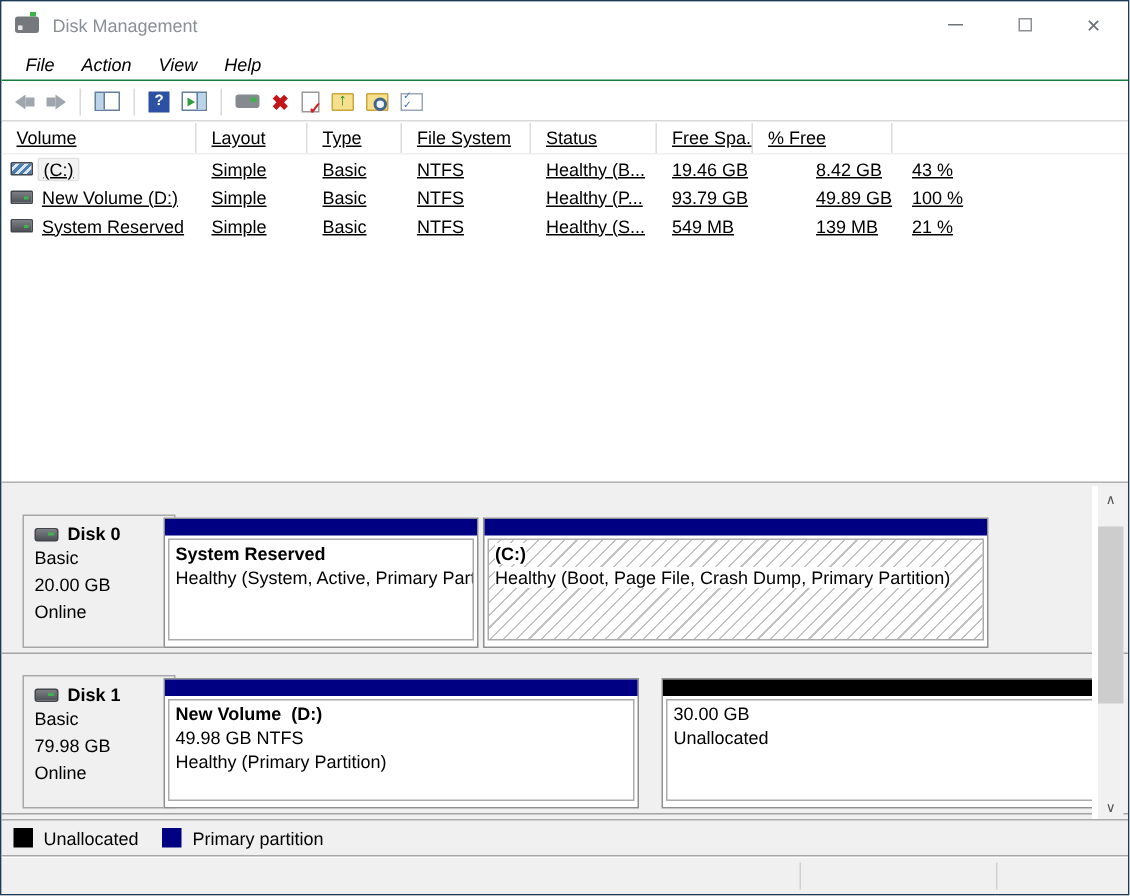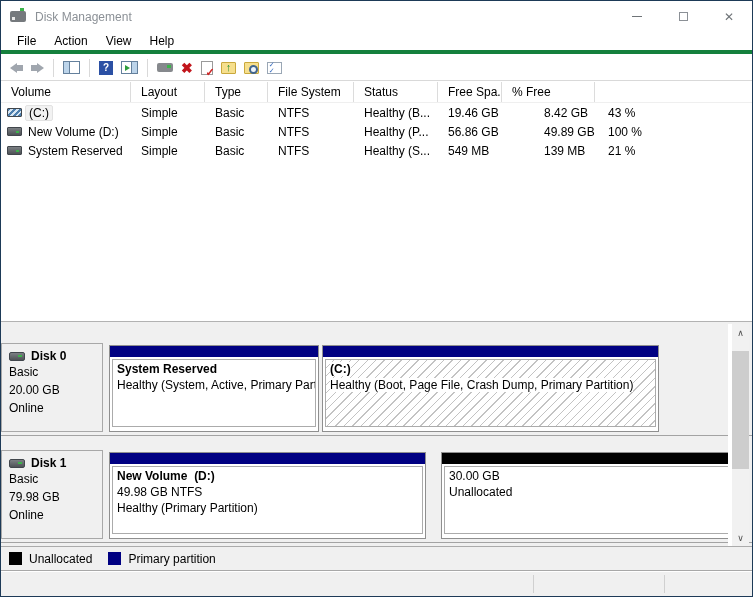--- a/index.html
+++ b/index.html
@@ -15,21 +15,21 @@
   .app-icon{margin-left:9px;width:16px;height:11px;background:#75797d;border-radius:2px;position:relative;flex:none;}
   .app-icon::before{content:"";position:absolute;right:2px;top:-3px;width:4px;height:3px;background:#3cb44a;}
   .app-icon::after{content:"";position:absolute;left:2px;bottom:2px;width:3px;height:3px;background:#e8e8e8;}
   .title-text{margin-left:9px;color:#8b9096;}
   .win-controls{margin-left:auto;display:flex;height:100%;}
   .win-btn{width:46px;height:100%;display:flex;align-items:center;justify-content:center;color:#6f7478;}
   .glyph-min{width:10px;height:1px;background:#6f7478;}
   .glyph-max{width:9px;height:9px;border:1px solid #8b9096;}
   .glyph-close::before{content:"\2715";font-size:12px;color:#6f7478;}
   
-  .menubar{position:absolute;top:31px;left:0;right:0;height:22px;background:#fff;border-bottom:4px solid #15803d;display:flex;align-items:center;padding-left:7px;}
+  .menubar{position:absolute;top:31px;left:0;right:0;height:22px;background:#fff;border-bottom:1px solid #15803d;display:flex;align-items:center;padding-left:7px;font-style:italic;}
   .menu-item{padding:3px 9px;}
   
   .toolbar{position:absolute;top:54px;left:0;right:0;height:26px;background:#fff;border-bottom:1px solid #d9d9d9;display:flex;align-items:center;padding-left:9px;gap:8px;}
   .tb-sep{width:1px;height:18px;background:#d9d9d9;margin:0 1px;flex:none;}
   .tbi{display:flex;align-items:center;justify-content:center;height:20px;flex:none;}
   .icon-back::before{content:"";border-top:5px solid transparent;border-bottom:5px solid transparent;border-right:7px solid #a0a6ae;}
   .icon-back::after{content:"";width:6px;height:6px;background:#a0a6ae;}
   .icon-fwd::before{content:"";width:6px;height:6px;background:#a0a6ae;}
   .icon-fwd::after{content:"";border-top:5px solid transparent;border-bottom:5px solid transparent;border-left:7px solid #a0a6ae;}
   .icon-win{width:17px;height:13px;border:1px solid #64809c;background:#fff;position:relative;}
@@ -42,41 +42,41 @@
   .icon-device::before{content:"";position:absolute;right:2px;top:2px;width:4px;height:3px;background:#3cb44a;}
   .icon-delete::before{content:"\2716";color:#c2151b;font-size:14px;font-weight:bold;}
   .icon-doc{width:12px;height:14px;border:1px solid #9a9a9a;background:#fff;position:relative;}
   .icon-doc::after{content:"\2713";position:absolute;right:-3px;bottom:-5px;color:#d02424;font-weight:bold;font-size:11px;}
   .icon-folder{width:15px;height:12px;background:#f6df8d;border:1px solid #c9a83c;position:relative;border-radius:1px;}
   .icon-folder.up::after{content:"\2191";position:absolute;left:4px;top:-2px;color:#1e8a2e;font-weight:bold;font-size:11px;}
   .icon-folder.find::after{content:"";position:absolute;left:4px;top:2px;width:5px;height:5px;border:2px solid #41658e;border-radius:50%;background:#eef4fa;}
   .icon-list{width:15px;height:12px;background:#fff;border:1px solid #9aa7b5;position:relative;}
   .icon-list::before{content:"\2713\A\2713";white-space:pre;position:absolute;left:1px;top:-1px;color:#3a6ec0;font-size:7px;line-height:6px;}
   
-  .list{position:absolute;top:81px;left:0;right:0;height:239px;background:#fff;}
+  .list{position:absolute;top:81px;left:0;right:0;height:239px;background:#fff;text-decoration:underline;}
   .header-row{display:flex;height:21px;border-bottom:1px solid #efefef;}
   .hcell{border-right:1px solid #dcdcdc;padding:3px 0 0 10px;white-space:nowrap;overflow:hidden;flex:none;}
   .hfill{flex:1;border-right:none;}
   .c0{width:130px;} .c1{width:74px;} .c2{width:63px;} .c3{width:86px;}
   .c4{width:84px;} .c5{width:96px;} .c6{width:64px;} .c7{width:93px;}
   .vrow{display:flex;height:19px;align-items:center;}
   .vcell{padding-left:10px;white-space:nowrap;overflow:hidden;flex:none;}
   .vcell.first{padding-left:6px;display:flex;align-items:center;gap:6px;}
   .vol-ico{width:15px;height:9px;border:1px solid #41464c;border-radius:1px;position:relative;flex:none;}
   .vol-ico.striped{background:repeating-linear-gradient(135deg,#4d7fae 0 2px,#d8e6f2 2px 4px);}
   .vol-ico.plain{background:linear-gradient(#7c8084,#4e5256);}
   .vol-ico.plain::after{content:"";position:absolute;right:2px;top:3px;width:3px;height:2px;background:#3cb44a;}
   .vol-label.focused{background:#f2f2f2;border:1px solid #e2e2e2;border-radius:2px;padding:0 3px;margin-left:-3px;}
   
   .splitter{position:absolute;top:320px;left:0;right:0;height:3px;background:#f0f0f0;border-top:1px solid #b2b2b2;}
   
   .graph{position:absolute;top:323px;left:0;right:0;height:222px;background:#f0f0f0;}
   .disk-row{position:absolute;left:0;right:0;height:106px;border-bottom:1px solid #a3a3a3;}
   .row0{top:6px;} .row1{top:113px;}
-  .disk-label{position:absolute;left:0;top:13px;width:102px;height:89px;border:1px solid #a8a8a8;background:#f0f0f0;padding:5px 0 0 7px;}
+  .disk-label{position:absolute;left:14px;top:13px;width:102px;height:89px;border:1px solid #a8a8a8;background:#f0f0f0;padding:5px 0 0 7px;}
   .disk-name-line{display:flex;align-items:center;gap:6px;font-weight:bold;}
   .disk-ico{width:16px;height:9px;background:linear-gradient(#7c8084,#4e5256);border:1px solid #41464c;border-radius:2px;position:relative;flex:none;}
   .disk-ico::after{content:"";position:absolute;right:2px;top:2px;width:4px;height:2px;background:#3cb44a;}
   .disk-attr{line-height:17px;margin-top:1px;}
   .parts{position:absolute;left:108px;top:15px;right:24px;height:88px;}
   .part{position:absolute;top:0;height:87px;border:1px solid #8f8f8f;background:#fff;}
   .part.sr{left:0;width:210px;}
   .part.c {left:213px;width:337px;}
   .part.nv{left:0;width:317px;}
   .part.ua{left:332px;width:302px;}
@@ -195,21 +195,21 @@
 
     <div class="vrow">
       <div class="vcell first c0">
         <span class="vol-ico plain"></span>
         <span class="vol-label">New Volume (D:)</span>
       </div>
       <div class="vcell c1">Simple</div>
       <div class="vcell c2">Basic</div>
       <div class="vcell c3">NTFS</div>
       <div class="vcell c4">Healthy (P...</div>
-      <div class="vcell c5">56.86 GB</div>
+      <div class="vcell c5">93.79 GB</div>
       <div class="vcell c6">49.89 GB</div>
       <div class="vcell c7">100 %</div>
     </div>
 
     <div class="vrow">
       <div class="vcell first c0">
         <span class="vol-ico plain"></span>
         <span class="vol-label">System Reserved</span>
       </div>
       <div class="vcell c1">Simple</div>

